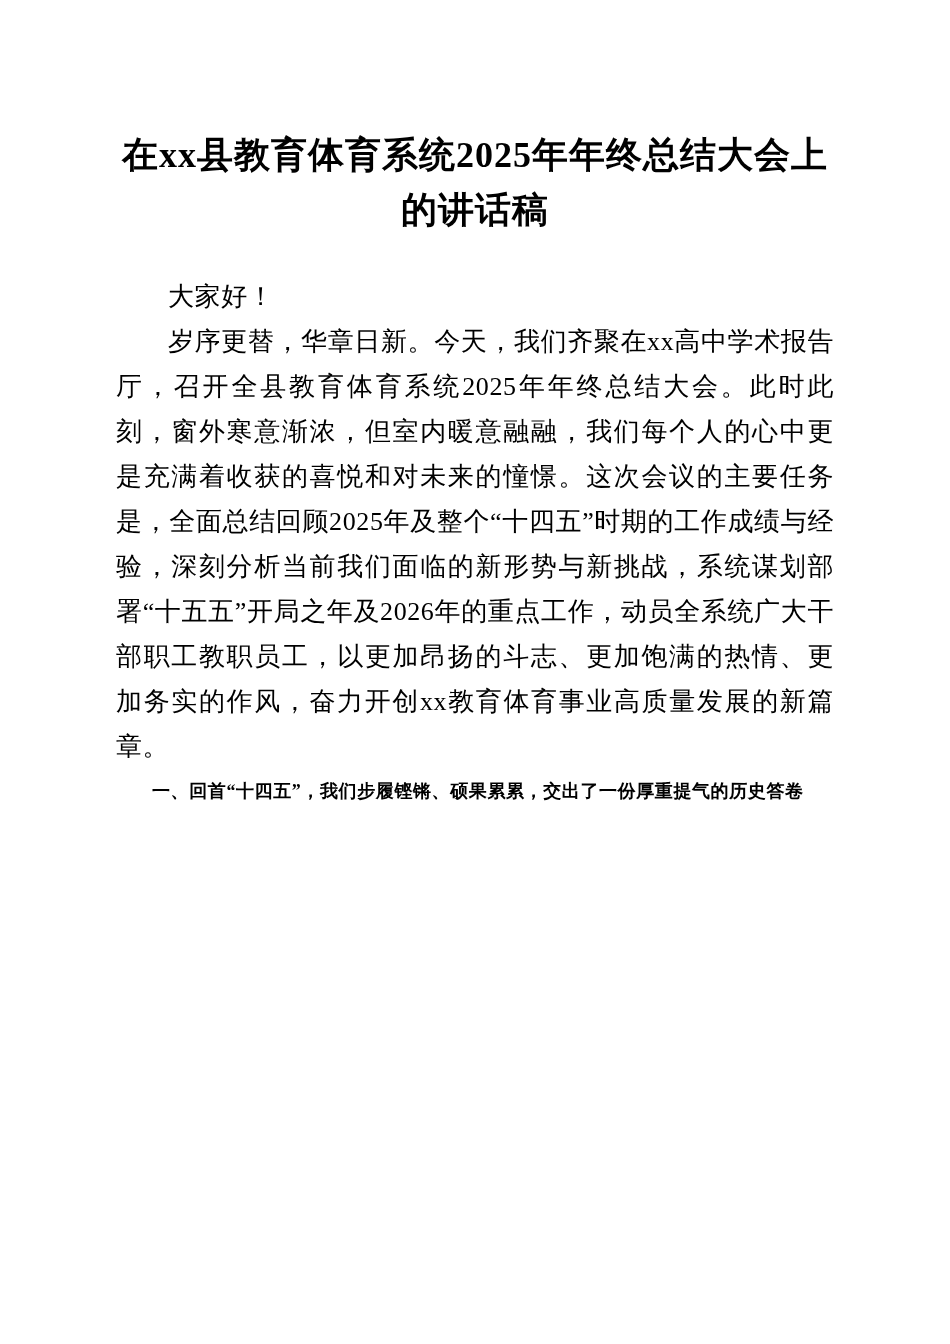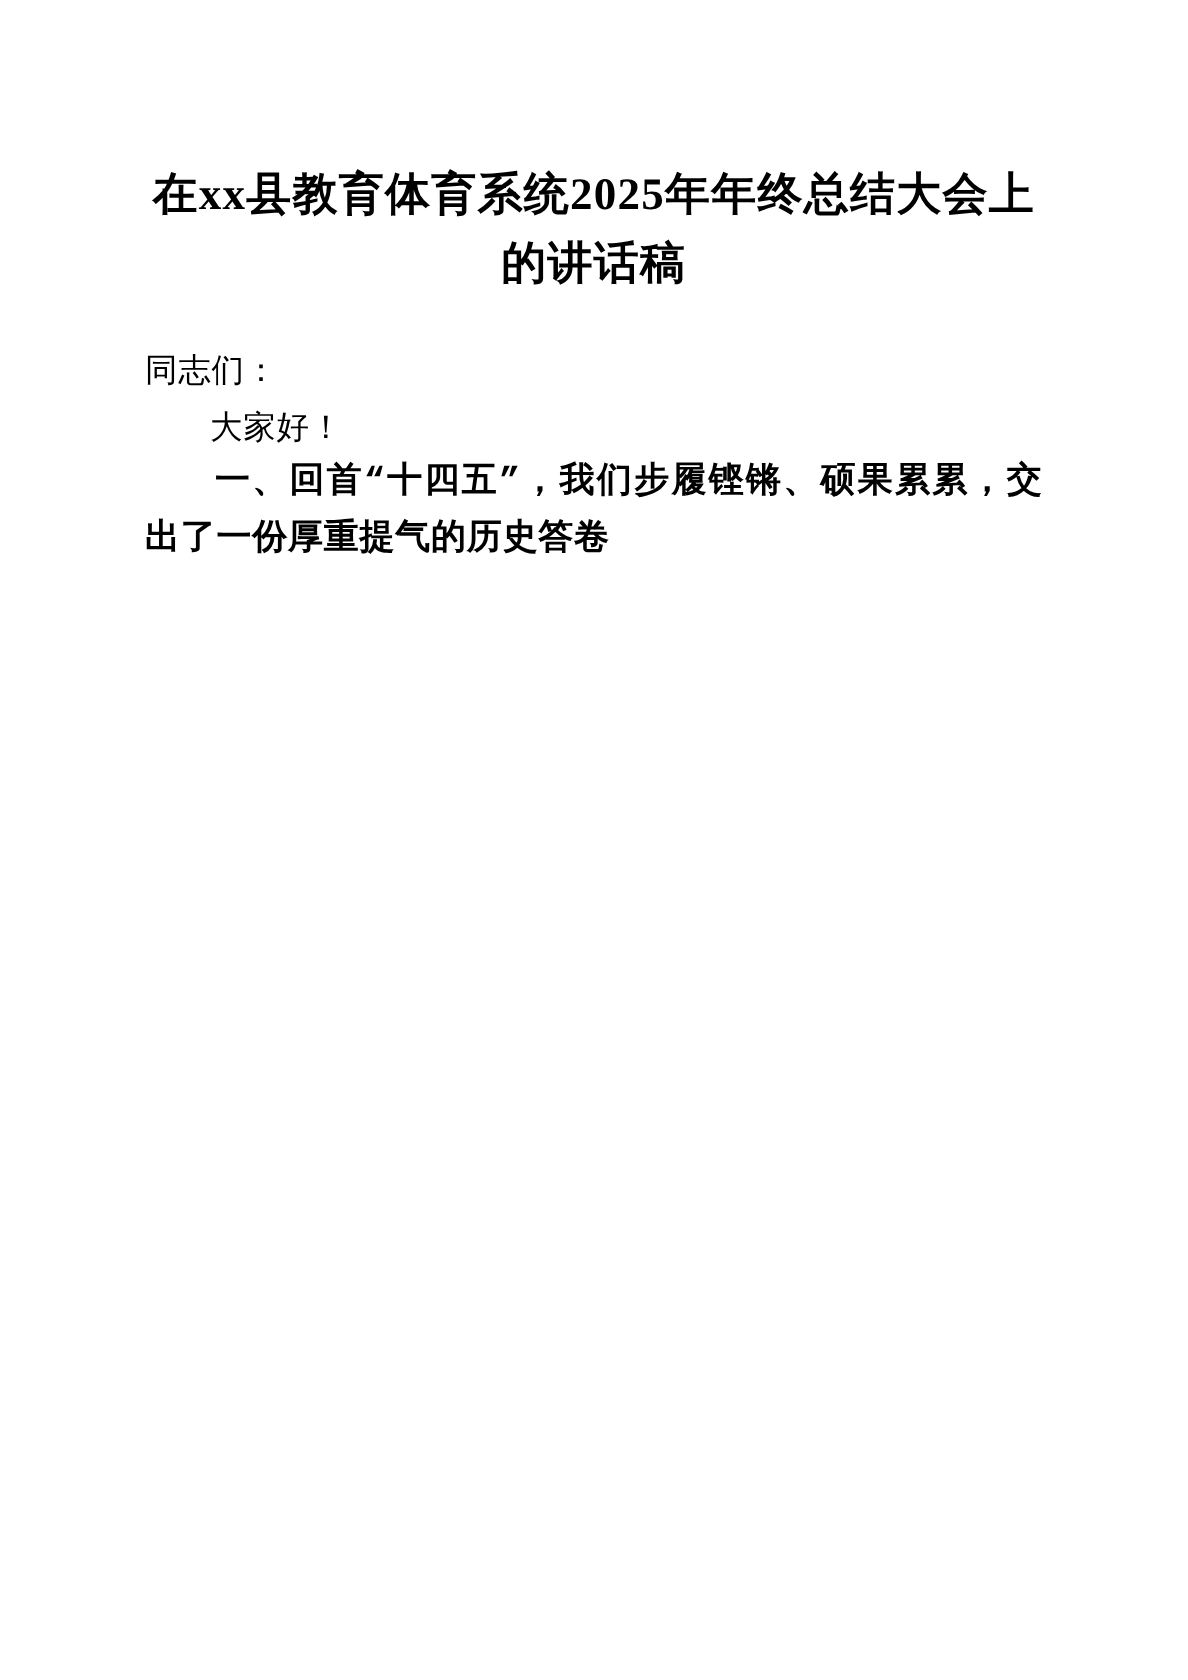--- a/index.html
+++ b/index.html
@@ -33,36 +33,36 @@
     line-height: 45px;
     letter-spacing: 0.6px;
     text-align: justify;
     text-justify: inter-character;
   }
   .para.indent {
     text-indent: 2em;
   }
   .section-heading {
     margin: 0;
-    font-size: 28px;
+    font-size: 18px;
     font-weight: bold;
     line-height: 45px;
     letter-spacing: 0.6px;
     text-align: justify;
     text-indent: 2em;
-    font-family: Liberation Mono, monospace;
+    font-family: Liberation Serif, serif;
   }
 </style>
 </head>
 <body>
 
 <div class="page">
   <h1 class="doc-title">在xx县教育体育系统2025年年终总结大会上的讲话稿</h1>
 
-  <p class="para">同志们：</p>
 
   <p class="para indent">大家好！</p>
 
+  <p class="para indent">岁序更替，华章日新。今天，我们齐聚在xx高中学术报告厅，召开全县教育体育系统2025年年终总结大会。此时此刻，窗外寒意渐浓，但室内暖意融融，我们每个人的心中更是充满着收获的喜悦和对未来的憧憬。这次会议的主要任务是，全面总结回顾2025年及整个“十四五”时期的工作成绩与经验，深刻分析当前我们面临的新形势与新挑战，系统谋划部署“十五五”开局之年及2026年的重点工作，动员全系统广大干部职工教职员工，以更加昂扬的斗志、更加饱满的热情、更加务实的作风，奋力开创xx教育体育事业高质量发展的新篇章。</p>
 
 
 
   <p class="section-heading">一、回首“十四五”，我们步履铿锵、硕果累累，交出了一份厚重提气的历史答卷</p>
 </div>
 
 </body></html>

